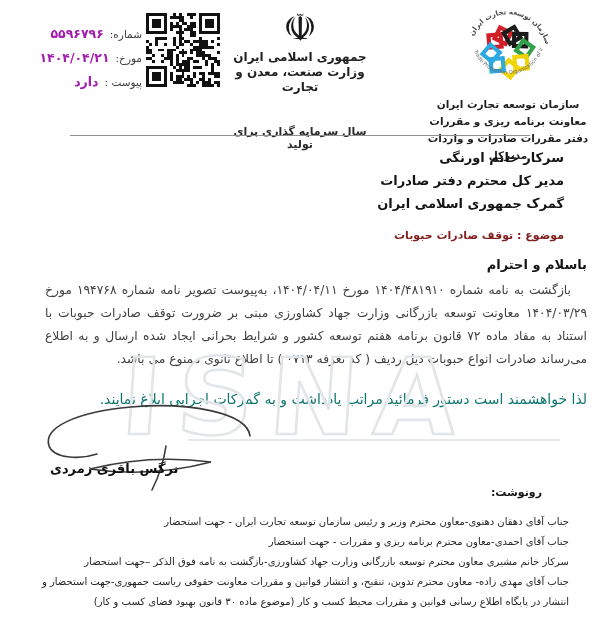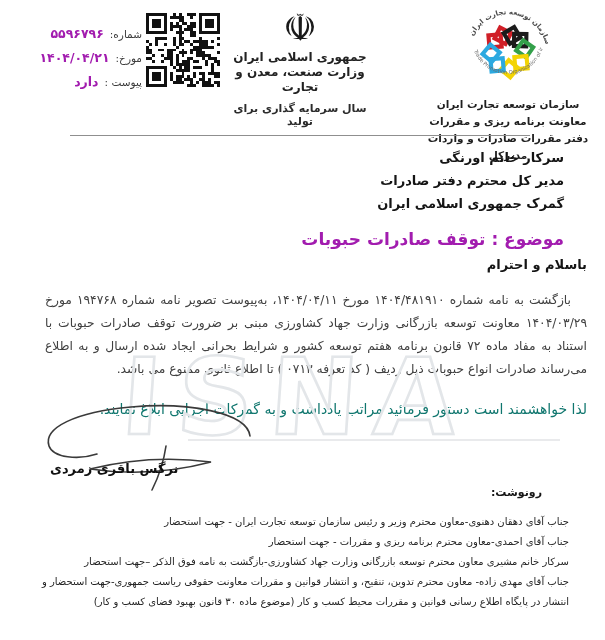--- a/index.html
+++ b/index.html
@@ -11,35 +11,35 @@
   .stamp .row{display:flex;align-items:baseline;gap:6px;margin-bottom:9px;justify-content:flex-start;}
   .stamp .lbl{font-size:10.5px;color:#3c3c3c;white-space:nowrap;}
   .stamp .val{font-size:12.5px;font-weight:bold;color:#a21caf;white-space:nowrap;}
 
   .qr{position:absolute;left:146px;top:13px;width:74px;height:74px;}
   .qr svg{display:block;}
 
   .ministry{position:absolute;left:222px;top:6px;width:156px;text-align:center;}
   .emblem{font-size:38px;line-height:44px;color:#1a1a1a;}
   .cal{font-size:12px;font-weight:700;color:#222;line-height:15px;direction:rtl;}
-  .slogan{margin-top:7px;font-size:11px;font-weight:bold;color:#2b2b2b;direction:rtl;text-align:center;}
+  .slogan{margin-top:30px;font-size:11px;font-weight:bold;color:#2b2b2b;direction:rtl;text-align:center;}
 
   .orgcol{position:absolute;right:12px;top:2px;width:170px;text-align:center;}
   .orgcol svg{display:block;margin:0 auto;}
   .orgline{font-size:10.5px;font-weight:bold;color:#1f1f1f;line-height:17px;direction:rtl;}
 
   .rule{position:absolute;left:70px;top:135px;width:460px;height:1px;background:#8f8f8f;}
 
   
   .recipient{position:absolute;right:41px;top:146px;direction:rtl;text-align:right;
              font-weight:bold;font-size:13px;line-height:23px;color:#151515;}
   .subject{position:absolute;right:41px;top:229px;direction:rtl;font-weight:bold;
-           font-size:17px;color:#a21caf;}
+           font-size:11px;color:#7f1d1d;}
   .bodyblock{position:absolute;right:18px;left:45px;top:257px;direction:rtl;z-index:1;}
-  .salutation{font-weight:bold;font-size:13px;margin-bottom:17px;color:#151515;}
+  .salutation{font-weight:bold;font-size:13px;margin-bottom:7px;color:#151515;}
   .paragraph{text-align:justify;font-size:12.3px;line-height:23px;text-indent:16px;color:#404040;}
   .closing{margin-top:17px;font-size:14px;line-height:23px;color:#0f766e;text-align:right;}
 
   
   .watermark{position:absolute;left:118px;top:338px;z-index:2;pointer-events:none;}
   .wline{position:absolute;left:188px;top:439px;width:372px;height:2px;background:#e9eaec;z-index:0;}
 
   
   .sig-svg{position:absolute;left:35px;top:398px;z-index:3;}
   .sig-name{position:absolute;left:50px;top:437px;width:150px;text-align:left;direction:rtl;

